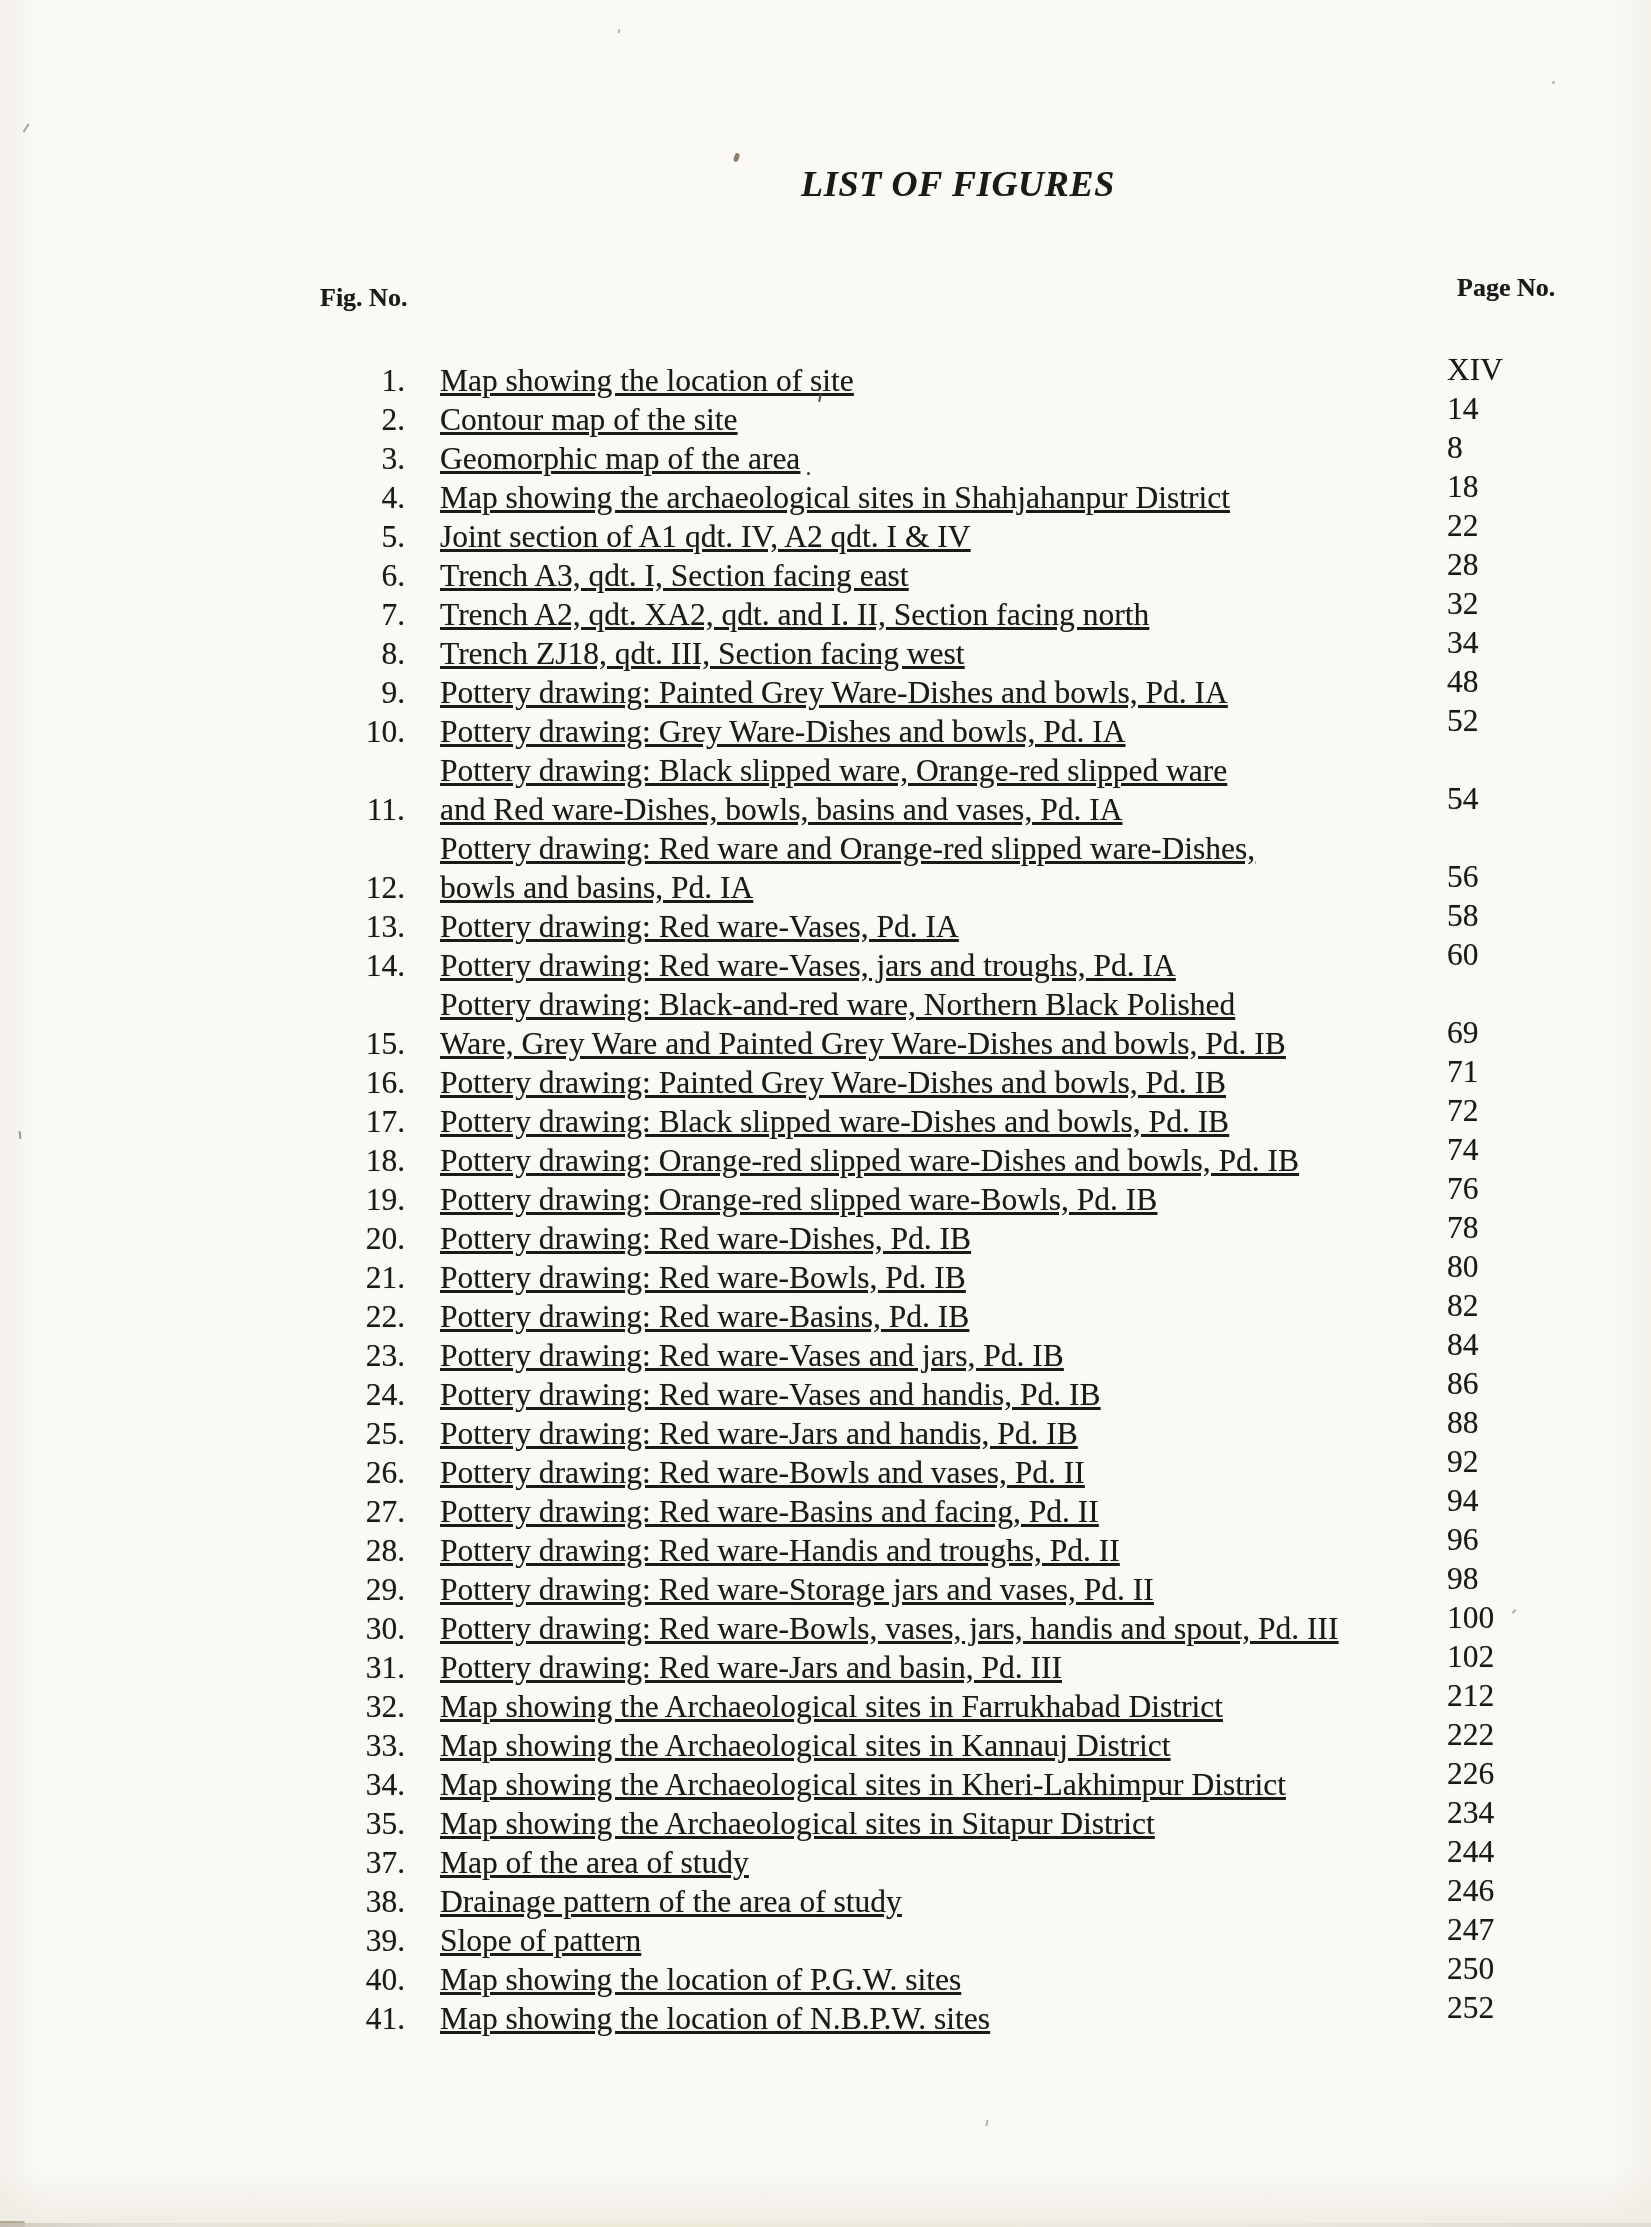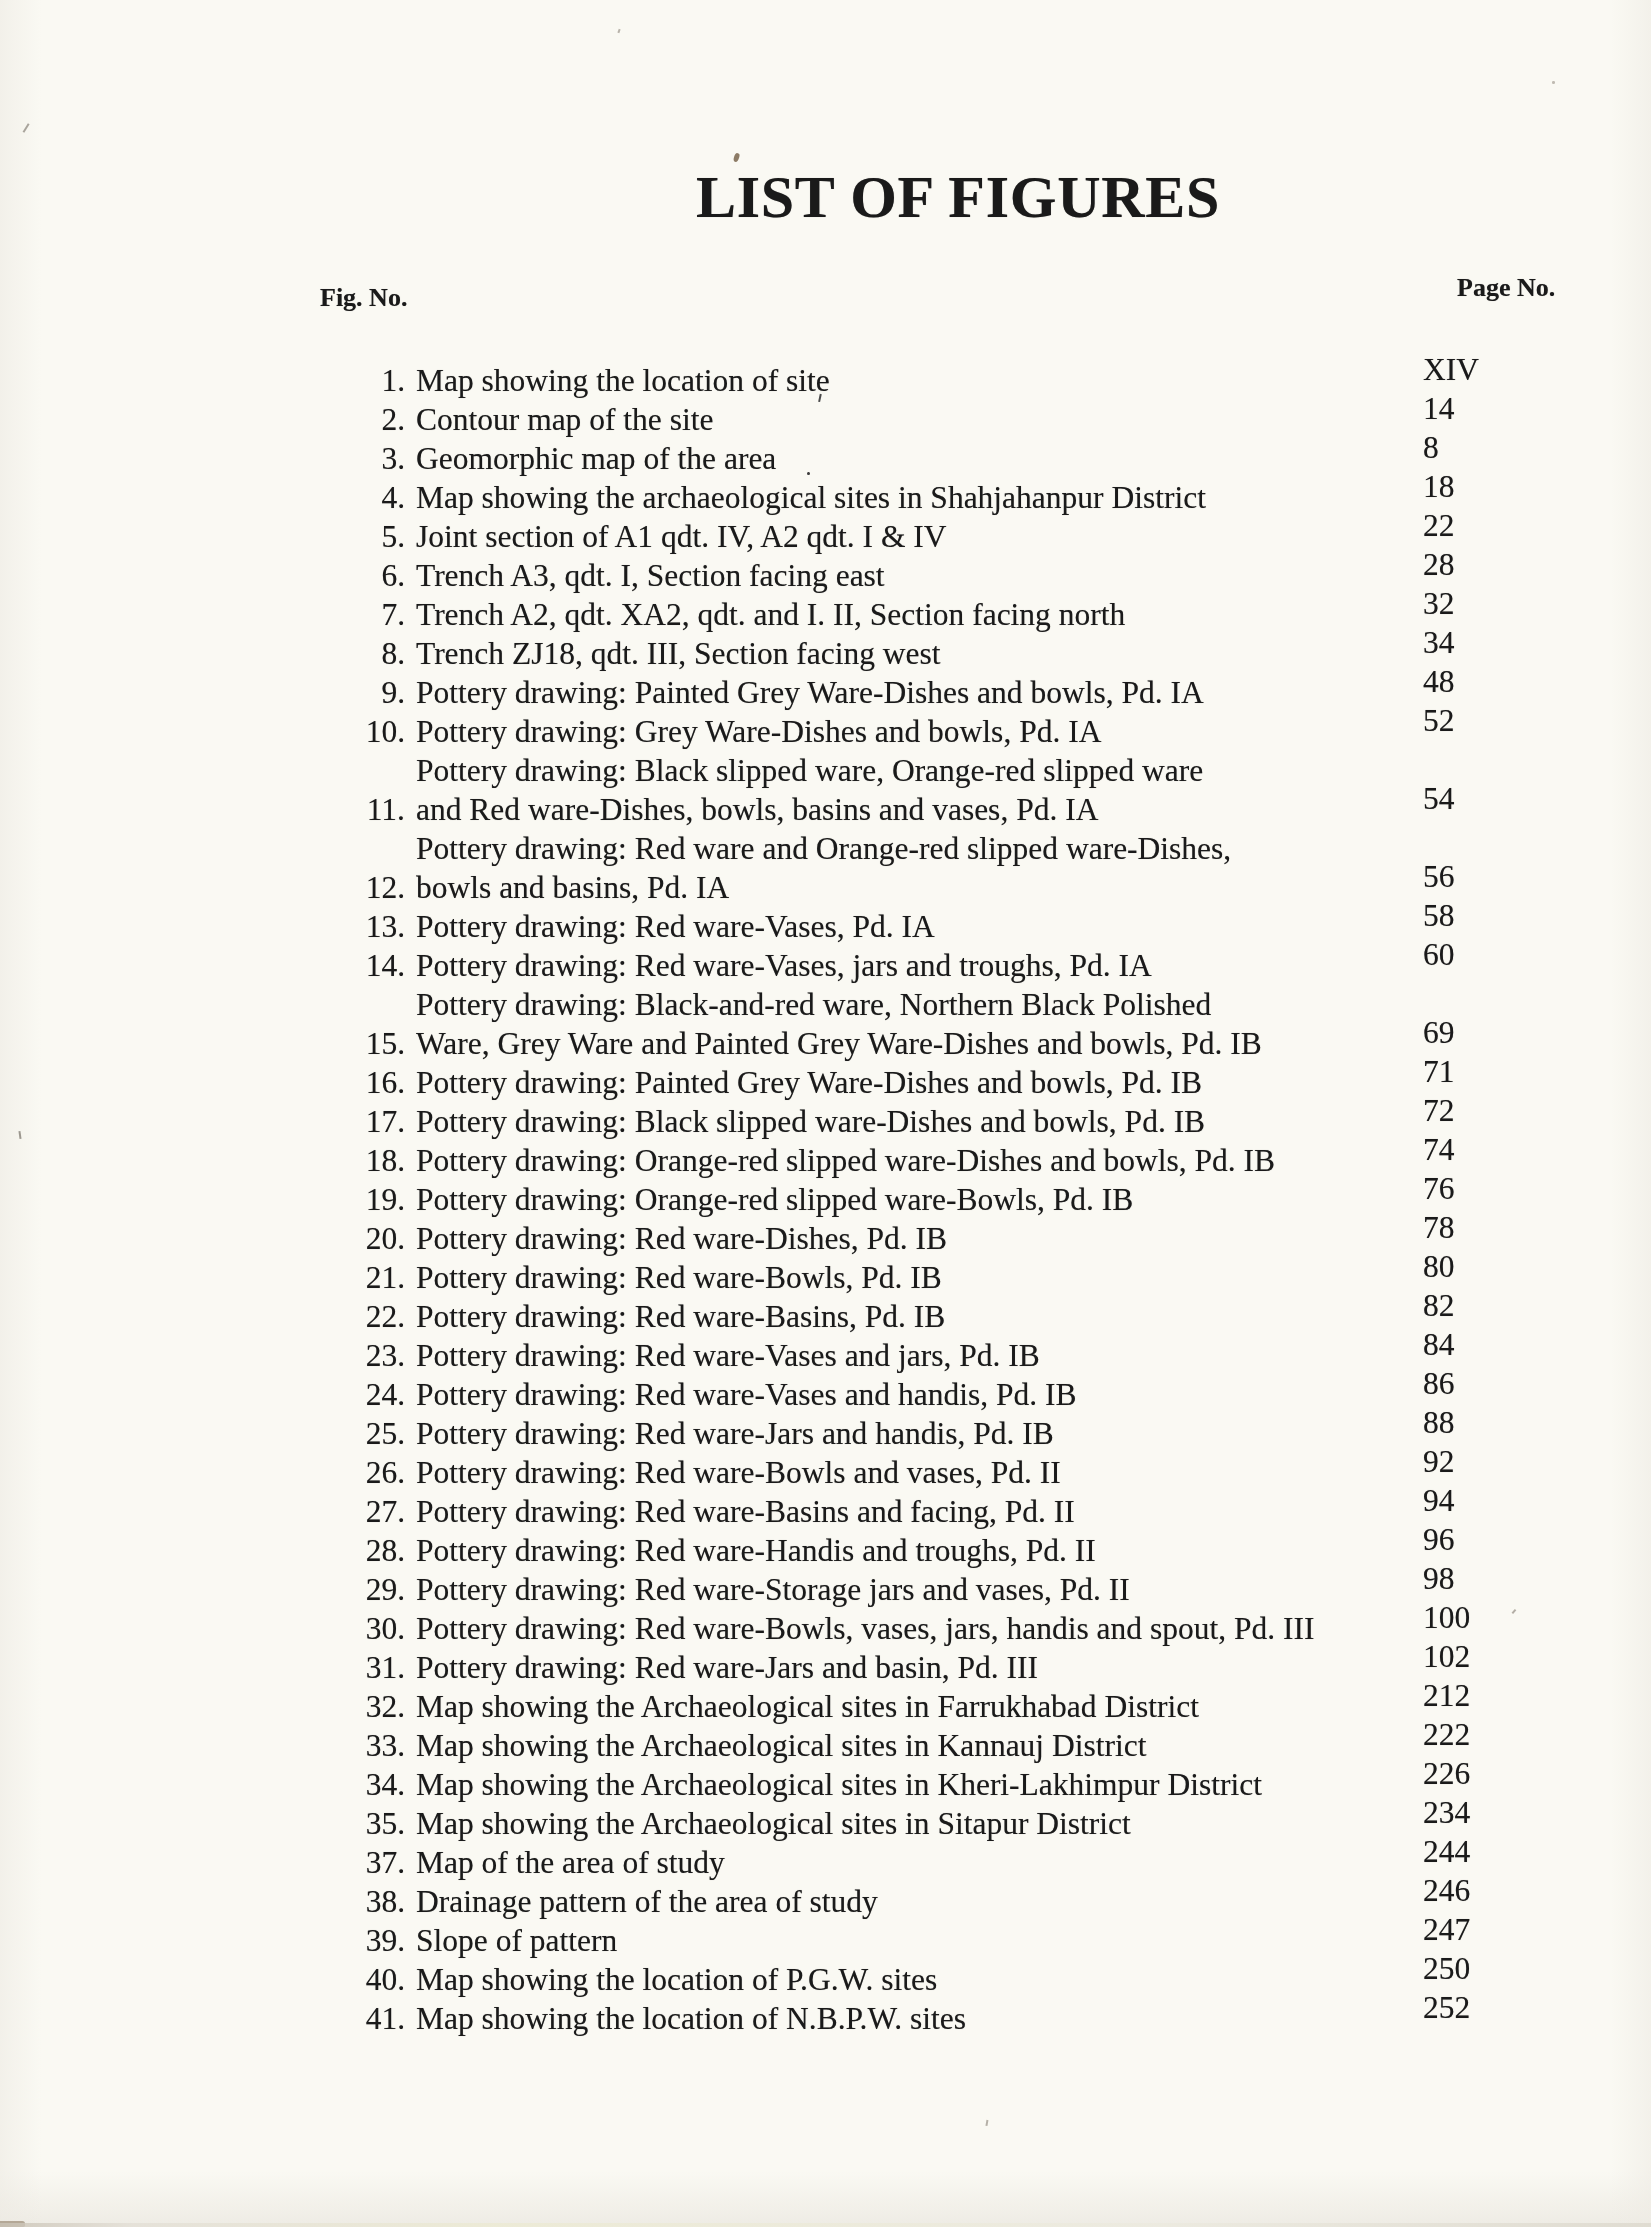--- a/index.html
+++ b/index.html
@@ -21,25 +21,26 @@
     color: #1a1a1a;
   }
   .ink {
     text-shadow: 0 0 0.7px rgba(25,25,25,0.45);
   }
   .title {
     position: absolute;
     top: 163px;
     left: 958px;
     transform: translateX(-50%);
-    font-size: 60px;
+    font-size: 36px;
     font-weight: 700;
     letter-spacing: 0.7px;
     white-space: nowrap;
     margin: 0;
+    font-style: italic;
   }
   .col-header {
     position: absolute;
     font-size: 26px;
     font-weight: 700;
     white-space: nowrap;
   }
   .fig-col-header  { left: 320px;  top: 283px; }
   .page-col-header { left: 1413px; top: 273px; margin-left: 44px; }
 
@@ -58,22 +59,23 @@
   .row.gap { margin-top: 8.2px; }
   .num {
     width: 42px;
     flex: none;
     text-align: right;
     white-space: nowrap;
   }
   .desc {
     width: 1007px;
     flex: none;
-    margin-left: 11px;
+    margin-left: 35px;
     white-space: pre;
+    text-decoration: underline;
   }
   .page-num {
     flex: 1;
     white-space: nowrap;
     transform: translateY(-11px);
   }
 
   
   .speck {
     position: absolute;

